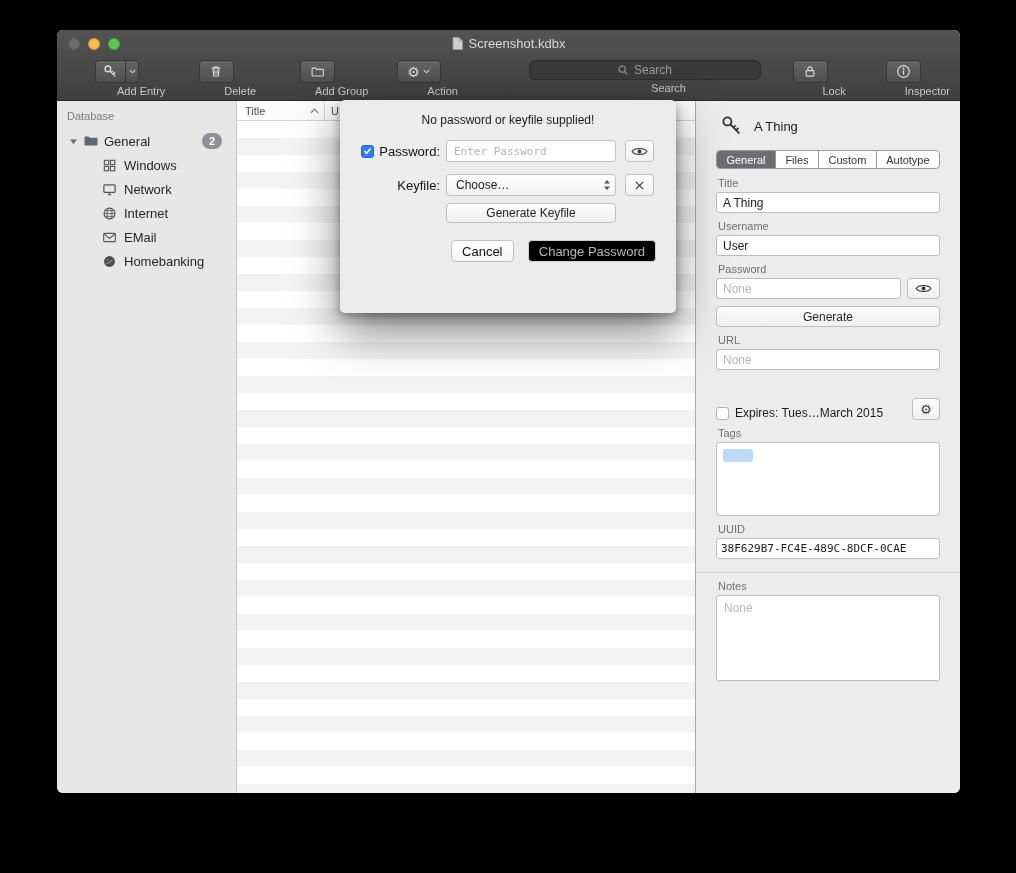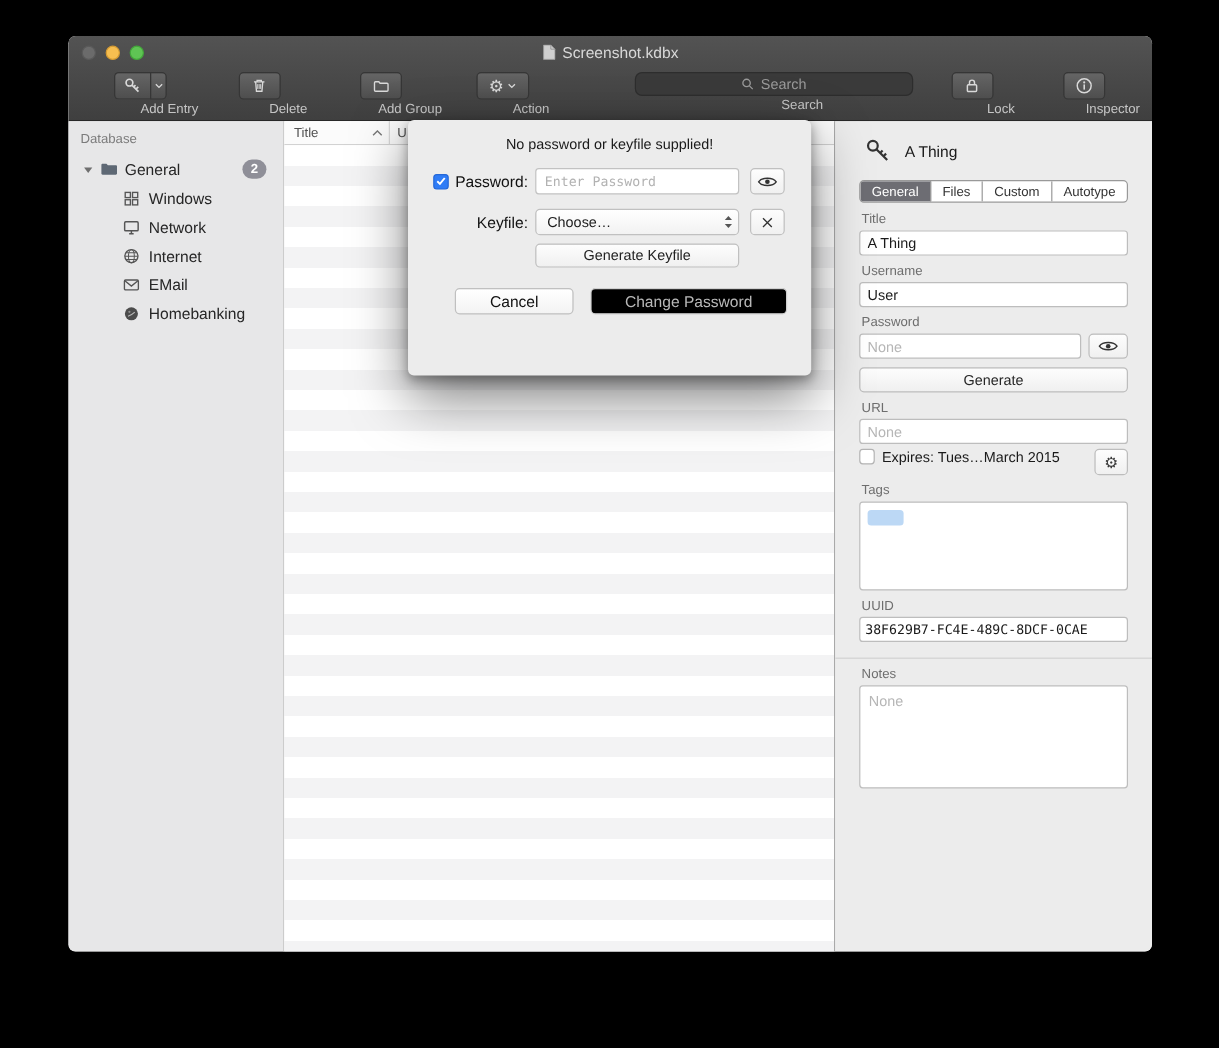--- a/index.html
+++ b/index.html
@@ -77,21 +77,21 @@
   .inline-row { display:flex; align-items:center; gap:6px; }
   .mini-btn {
     height:21px; width:33px; flex:none; display:flex; align-items:center; justify-content:center;
     background:linear-gradient(#fdfdfd,#f0f0f0); border:1px solid #bdbdbd; border-radius:4px; color:#3c3c3c;
   }
   .wide-btn {
     width:100%; height:21px; margin-top:7px; display:flex; align-items:center; justify-content:center;
     background:linear-gradient(#fdfdfd,#f0f0f0); border:1px solid #bdbdbd; border-radius:4px;
     font-size:12px; color:#262626;
   }
-  .expires-row { display:flex; align-items:flex-start; gap:6px; margin-top:4px; }
+  .expires-row { display:flex; align-items:flex-end; gap:6px; margin-top:28px; }
   .cbox { width:13px; height:13px; flex:none; border:1px solid #b3b3b3; border-radius:3px; background:#fff; }
   .cbox.checked { background:#2f7cf6; border-color:#2568d8; display:flex; align-items:center; justify-content:center; }
   .expires-text { font-size:12px; color:#1a1a1a; flex:1; white-space:nowrap; overflow:hidden; }
   .gear-btn { height:22px; width:28px; flex:none; display:flex; align-items:center; justify-content:center;
     background:linear-gradient(#fdfdfd,#f0f0f0); border:1px solid #bdbdbd; border-radius:4px; font-size:13px; color:#3c3c3c; }
   .tags-box { height:74px; border:1px solid #bdbdbd; border-radius:3px; background:#fff; padding:6px; }
   .tag-chip { width:30px; height:13px; background:#bcd8f5; border-radius:3px; }
   .insp-divider { height:1px; background:#d2d2d2; margin:13px -20px 0 -20px; }
   .notes-box {
     width:100%; height:86px; border:1px solid #bdbdbd; border-radius:3px; background:#fff;
@@ -121,21 +121,21 @@
     width:170px; height:22px; flex:none; display:flex; align-items:center;
     background:linear-gradient(#ffffff,#f2f2f2); border:1px solid #c0c0c0; border-radius:4px;
     font-size:12px; color:#1a1a1a; padding:0 4px 0 9px;
   }
   .popup .stepper { margin-left:auto; display:flex; }
   .gen-key-row { margin-left:106px; }
   .gen-key-btn { width:170px; height:20px; display:flex; align-items:center; justify-content:center;
     background:linear-gradient(#fdfdfd,#f0f0f0); border:1px solid #c0c0c0; border-radius:4px;
     font-size:12px; color:#222; }
   .dialog-buttons { display:flex; justify-content:flex-end; gap:14px; padding-right:20px; margin-top:17px; }
-  .dlg-btn { height:22px; min-width:63px; padding:0 28px; display:flex; align-items:center; justify-content:center;
+  .dlg-btn { height:22px; min-width:63px; padding:0 10px; display:flex; align-items:center; justify-content:center;
     background:linear-gradient(#ffffff,#f3f3f3); border:1px solid #c0c0c0; border-radius:4px;
     font-size:13px; color:#111; }
   .dlg-btn.disabled { color:#b8b8b8; background:#000000; border-color:#cfcfcf; }
   svg { display:block; }
 </style>
 </head>
 <body>
 
 <div class="window">
 

